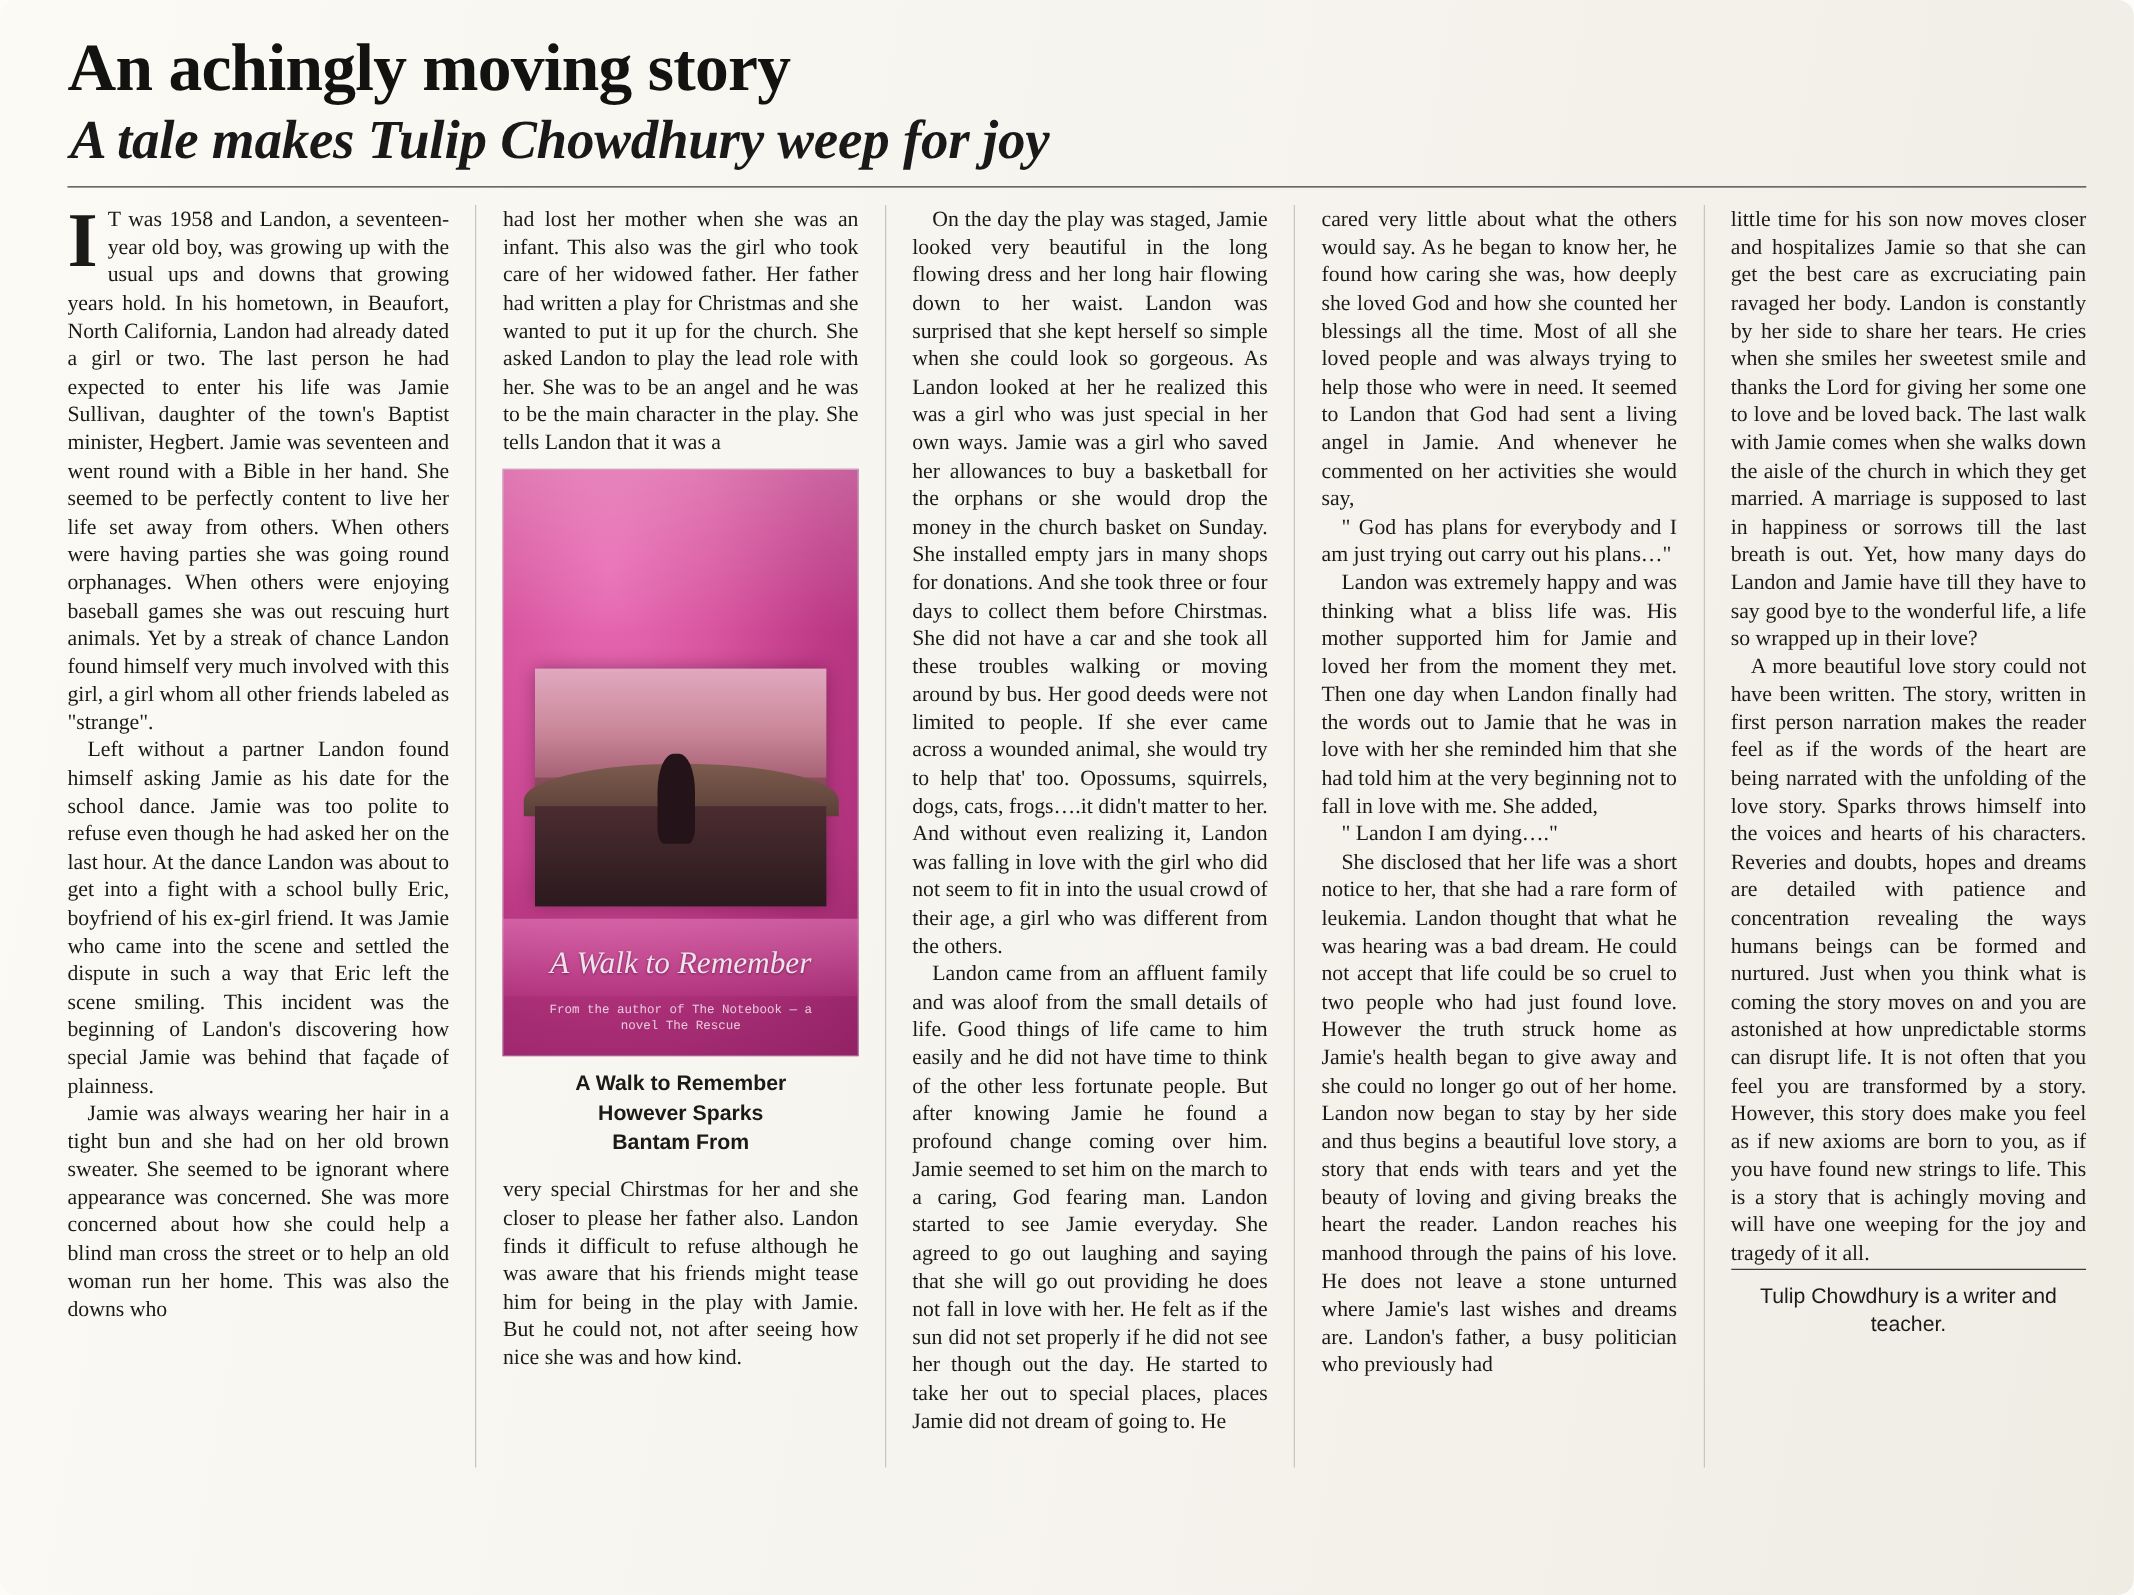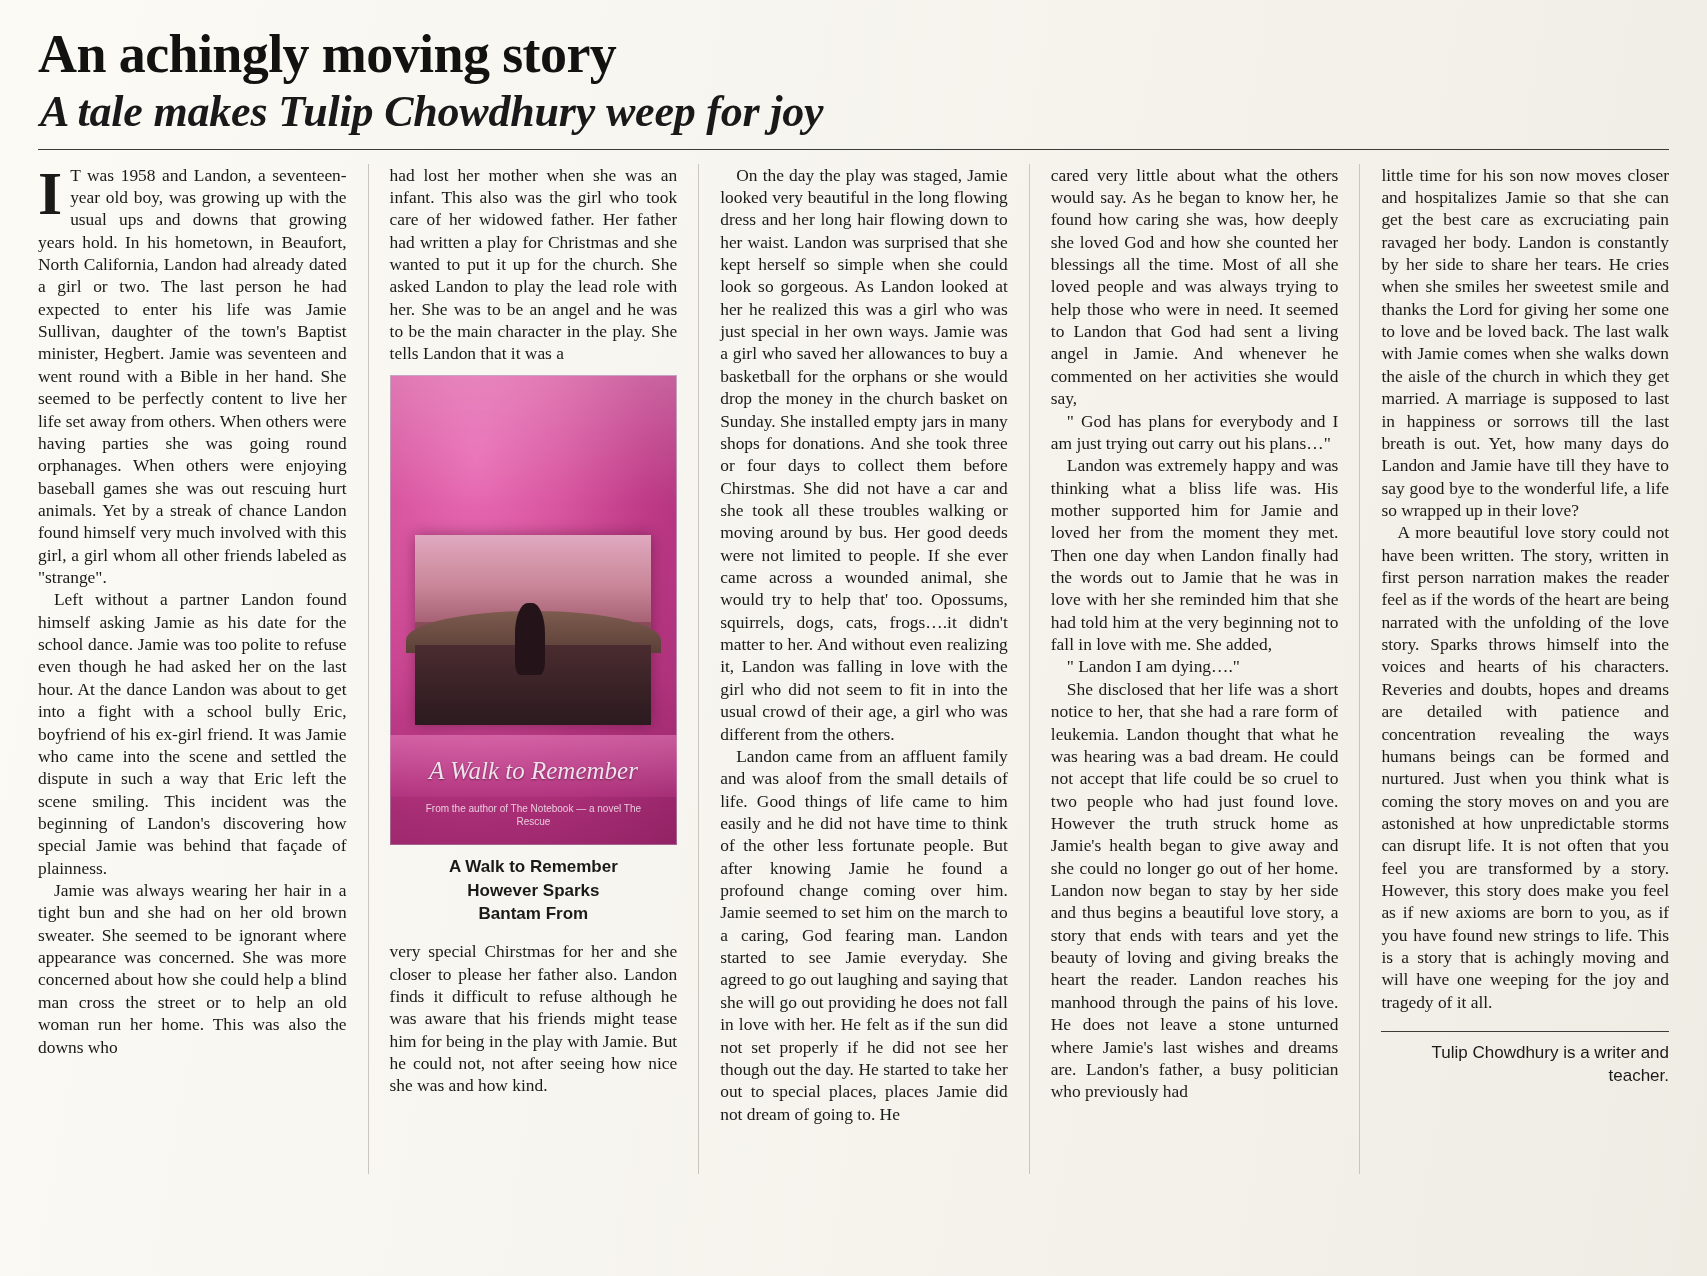--- a/index.html
+++ b/index.html
@@ -12,22 +12,23 @@
     height: 1276px;
     overflow: hidden;
     font-family: "Liberation Serif", serif;
     color: #1a1a18;
     position: relative;
   }
   .page {
     position: absolute;
     inset: 0;
     background: linear-gradient(100deg, #fbfaf5 0%, #f7f5ef 40%, #f3f1ea 70%, #efece4 100%);
-    padding: 18px 26px 0 26px;
+    padding: 18px 26px 0 42px;
     box-sizing: border-box;
+    border-radius: 13px;
   }
   
   .headline {
     font-family: "Liberation Serif", serif;
     font-weight: bold;
     font-size: 54px;
     line-height: 1.04;
     letter-spacing: -0.6px;
     color: #121210;
     margin: 8px 0 6px 12px;
@@ -170,42 +171,42 @@
     left: 0; right: 0;
     top: 360px;
     height: 62px;
     background: linear-gradient(180deg, rgba(230,130,190,0.55), rgba(200,70,150,0.25));
   }
   .cover .blurb {
     position: absolute;
     left: 8%; right: 8%;
     bottom: 16px;
     text-align: center;
-    font-family: Liberation Sans, sans-serif;
+    font-family: Liberation Mono, monospace;
     font-size: 10px;
     line-height: 1.35;
     color: #f0dbe8;
     opacity: 0.9;
   }
   .caption {
     font-family: "Liberation Sans", sans-serif;
     font-weight: bold;
     font-size: 17px;
     line-height: 1.4;
     text-align: center;
     margin: 10px 0 14px 0;
   }
   .byline {
-    margin-top: 18px;
+    margin-top: 2px;
     padding-top: 10px;
     border-top: 1.4px solid #3b3b38;
     font-family: "Liberation Sans", sans-serif;
     font-size: 17px;
     line-height: 1.35;
-    text-align: right;
+    text-align: center;
   }
   .quote { text-indent: 16px; }
 </style>
 </head>
 <body>
 
 <div class="page">
 
   <h1 class="headline">An achingly moving story</h1>
   <h2 class="subhead">A tale makes Tulip Chowdhury weep for joy</h2>

